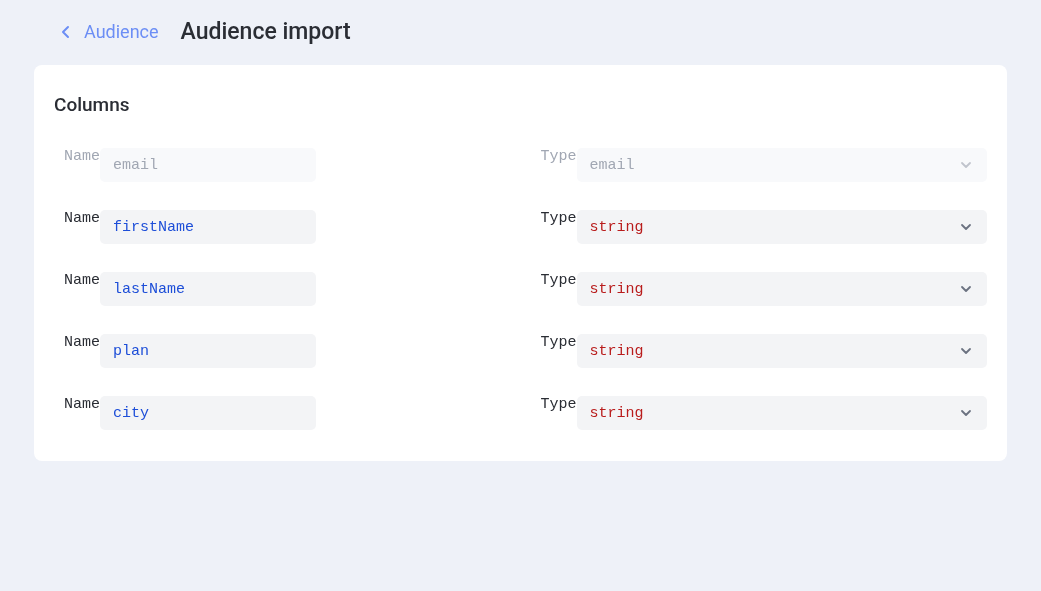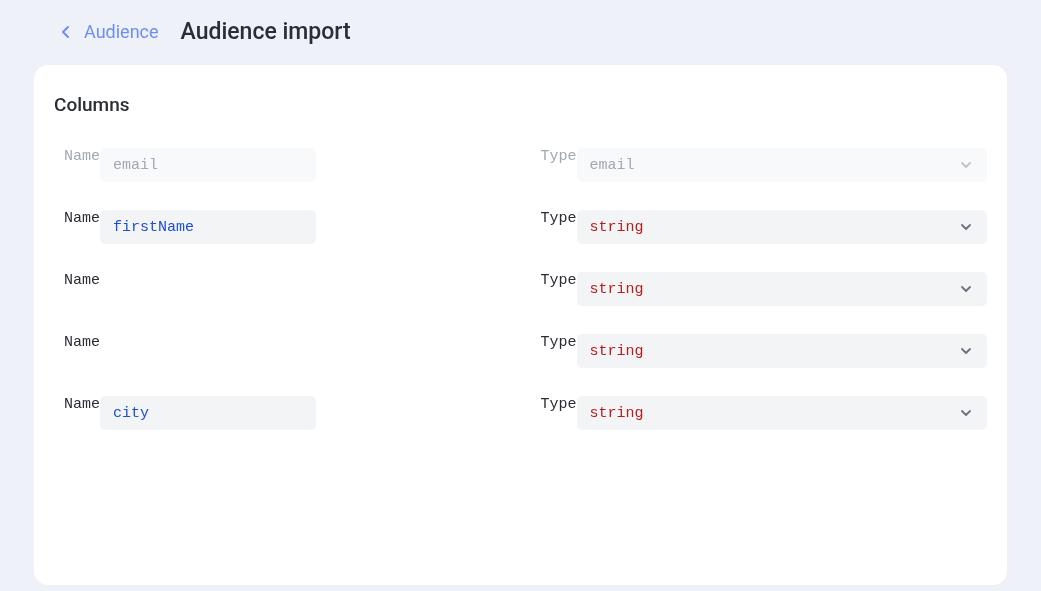--- a/index.html
+++ b/index.html
@@ -37,24 +37,24 @@
       margin-right: 22px;
     }
     .page-title {
       font-size: 23px;
       font-weight: 500;
       color: #2a2d34;
       text-align: right;
     }
     .card {
       background: #ffffff;
-      border-radius: 14px;
+      border-radius: 8px;
       margin: 8px 34px 0 34px;
       padding: 28px 20px 10px 20px;
-      height: 520px;
+      height: 396px;
       overflow: hidden;
     }
     .section-title {
       font-size: 19px;
       font-weight: 500;
       color: #2a2d34;
       margin-bottom: 32px;
       padding-left: 0px;
     }
     .rows { padding-left: 10px; padding-right: 0; }
@@ -178,38 +178,40 @@
                   <polyline points="3,5 7,9 11,5"></polyline>
                 </svg>
               </span>
         </div>
       </div>
     </div>
   </div>
       <div class="row">
     <div class="col">
       <div class="field-label ">Name</div>
-    </div>
-    <div class="col">
-      <div class="field-label ">Type</div>
-      <div class="select-wrap">
-        <div class="select-field ">
-          <span>string</span>
-          <span class="chevron-down-icon ">
-                <svg width="14" height="14" viewBox="0 0 14 14" fill="none" stroke-width="1.8" stroke-linecap="round" stroke-linejoin="round">
-                  <polyline points="3,5 7,9 11,5"></polyline>
-                </svg>
-              </span>
-        </div>
-      </div>
-    </div>
-  </div>
-      <div class="row">
-    <div class="col">
-      <div class="field-label ">Name</div>
+      <input class="text-input " type="text" value="lastName" style="">
+    </div>
+    <div class="col">
+      <div class="field-label ">Type</div>
+      <div class="select-wrap">
+        <div class="select-field ">
+          <span>string</span>
+          <span class="chevron-down-icon ">
+                <svg width="14" height="14" viewBox="0 0 14 14" fill="none" stroke-width="1.8" stroke-linecap="round" stroke-linejoin="round">
+                  <polyline points="3,5 7,9 11,5"></polyline>
+                </svg>
+              </span>
+        </div>
+      </div>
+    </div>
+  </div>
+      <div class="row">
+    <div class="col">
+      <div class="field-label ">Name</div>
+      <input class="text-input " type="text" value="plan" style="">
     </div>
     <div class="col">
       <div class="field-label ">Type</div>
       <div class="select-wrap">
         <div class="select-field ">
           <span>string</span>
           <span class="chevron-down-icon ">
                 <svg width="14" height="14" viewBox="0 0 14 14" fill="none" stroke-width="1.8" stroke-linecap="round" stroke-linejoin="round">
                   <polyline points="3,5 7,9 11,5"></polyline>
                 </svg>

